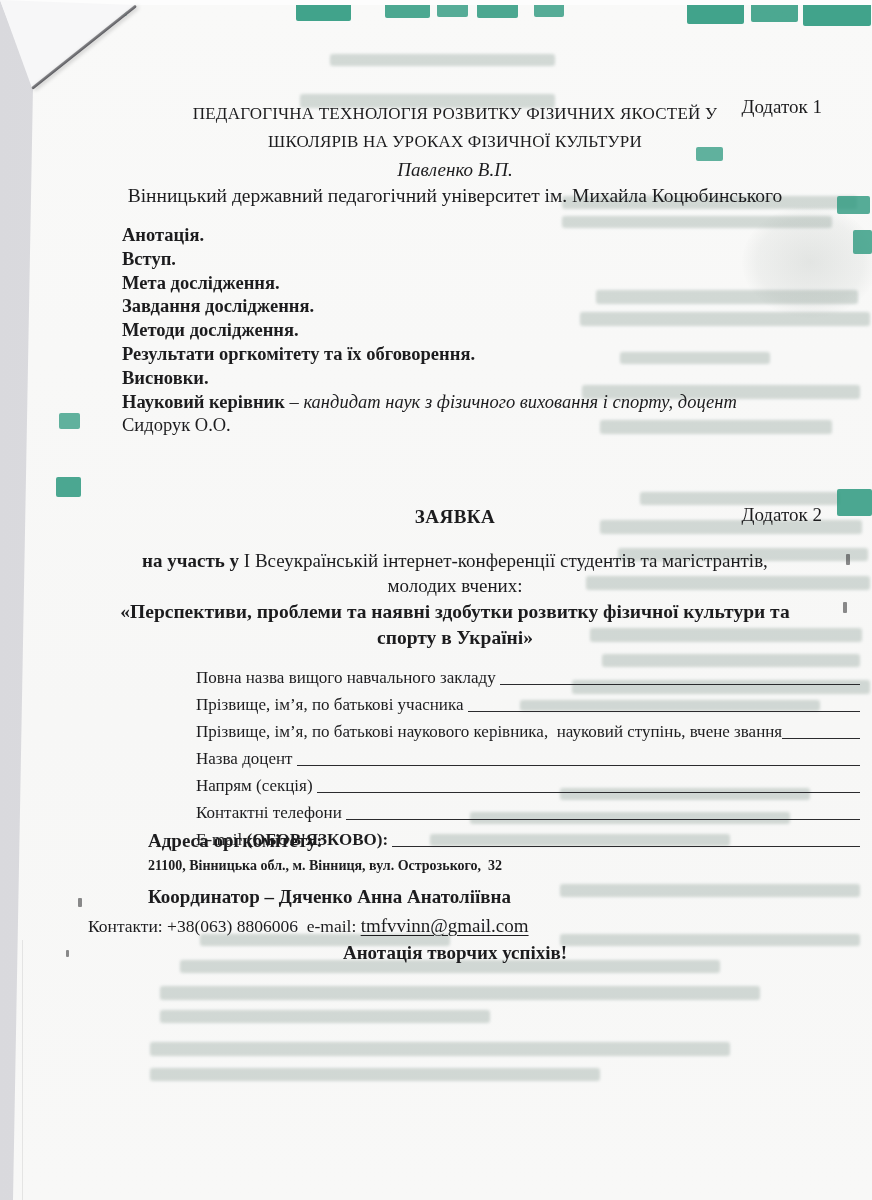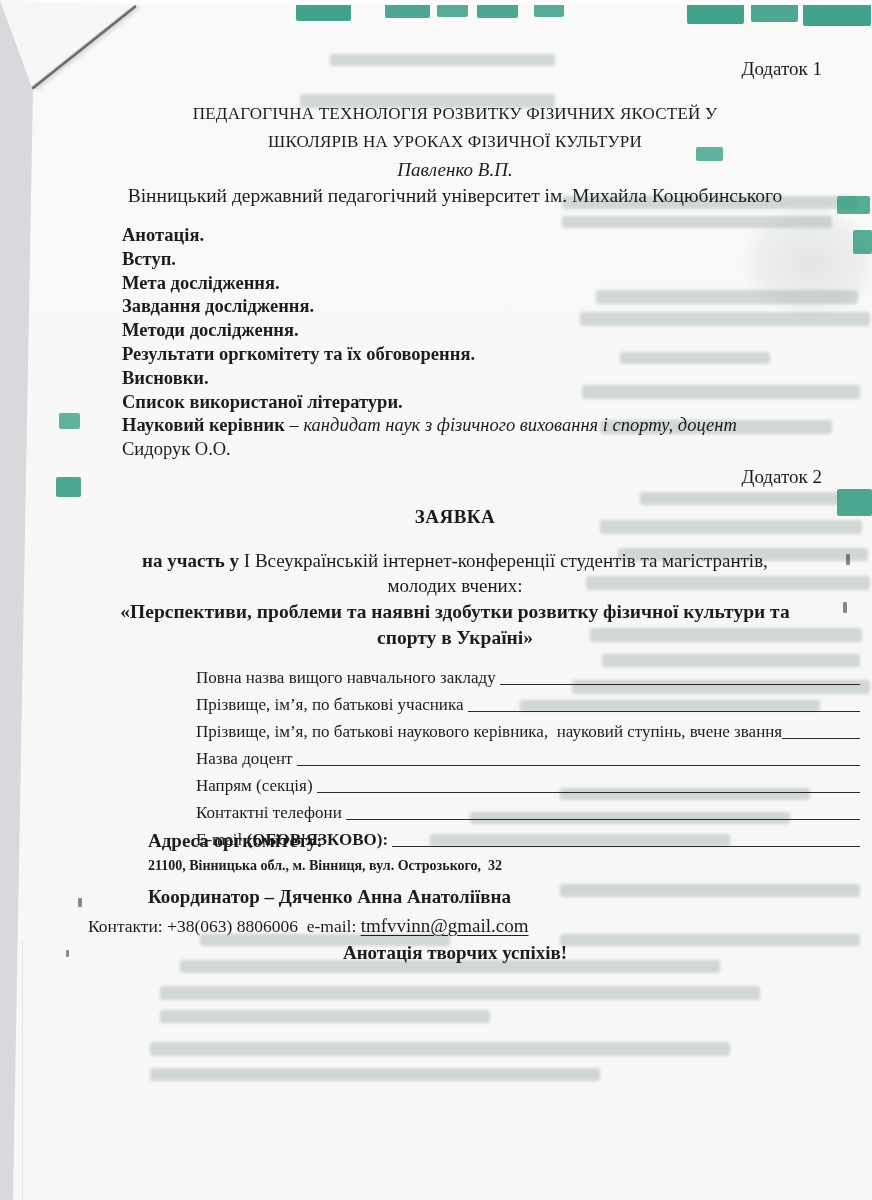--- a/index.html
+++ b/index.html
@@ -33,21 +33,21 @@
   .highlight-mark{position:absolute;border-radius:2px;filter:blur(.4px);}
   .ghost-line{position:absolute;border-radius:3px;filter:blur(1.4px);}
   .speck{position:absolute;background:rgba(45,45,48,.55);border-radius:1px;filter:blur(.3px);}
   .ghost-circle{
     position:absolute;border-radius:50%;
     background:radial-gradient(ellipse at center,rgba(150,160,155,.22) 0%,rgba(150,160,155,.10) 55%,rgba(150,160,155,0) 72%);
   }
 
   .abs{position:absolute;}
   .centered{left:70px;width:770px;text-align:center;}
-  .right-tag{right:50px;text-align:right;font-size:19px;}
+  .right-tag{right:50px;text-align:right;font-size:19px;margin-top:38px;}
   .bold{font-weight:bold;}
 
   .title{top:100px;font-size:17px;font-weight:normal;line-height:28px;letter-spacing:.2px;}
   .author{top:159px;font-size:19px;font-style:italic;}
   .affiliation{top:185px;font-size:19.5px;}
 
   .outline{left:122px;top:224px;width:700px;font-size:18.5px;line-height:23.8px;font-weight:bold;}
   .outline-item{white-space:pre;}
   .supervisor-desc{font-weight:normal;font-style:italic;}
   .supervisor-sep{font-weight:normal;}
@@ -148,21 +148,20 @@
 
   <div class="abs outline">
     <div id="outline-list">
         <div class="outline-item">Анотація.</div>
         <div class="outline-item">Вступ.</div>
         <div class="outline-item">Мета дослідження.</div>
         <div class="outline-item">Завдання дослідження.</div>
         <div class="outline-item">Методи дослідження.</div>
         <div class="outline-item">Результати оргкомітету та їх обговорення.</div>
         <div class="outline-item">Висновки.</div>
-        <div class="outline-item">Список використаної літератури.</div>
       </div>
     <div class="outline-item"><span>Науковий керівник</span> <span class="supervisor-sep">–</span> <span class="supervisor-desc">кандидат наук з фізичного виховання і спорту, доцент</span></div>
     <div class="outline-item supervisor-name">Сидорук О.О.</div>
   </div>
 
   <div class="abs right-tag" style="top:466px">Додаток 2</div>
 
   <div class="abs centered zayavka">ЗАЯВКА</div>
   <div class="abs centered conf-intro-1"><span class="bold">на участь у</span><span> І Всеукраїнській інтернет-конференції студентів та магістрантів,</span></div>
   <div class="abs centered conf-intro-2">молодих вчених:</div>

